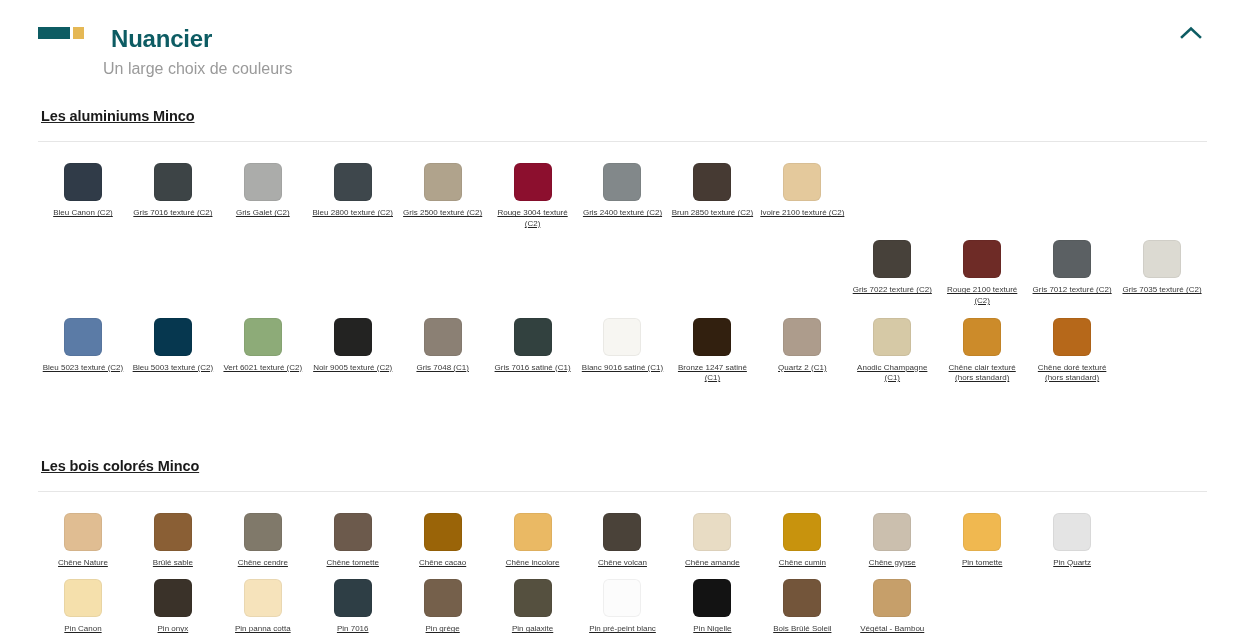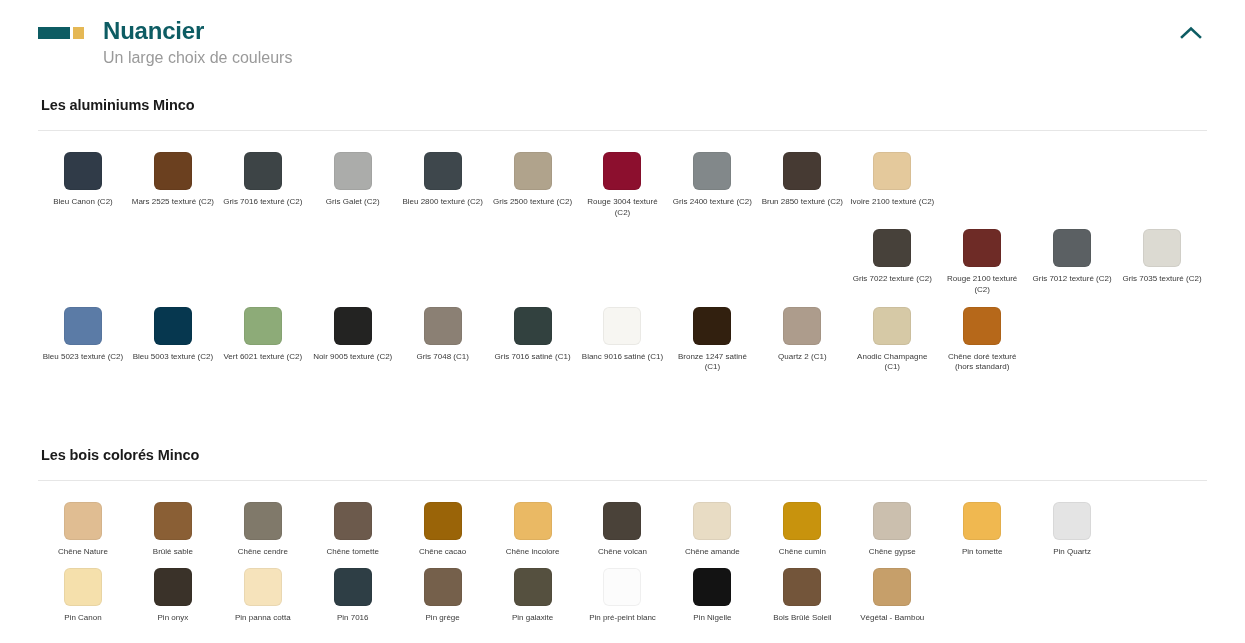--- a/index.html
+++ b/index.html
@@ -45,21 +45,21 @@
   }
   .title-block {
     margin-left: 19px;
   }
   .title-main {
     font-size: 24px;
     font-weight: bold;
     color: #0d5c63;
     letter-spacing: -0.2px;
     line-height: 1.05;
-    margin: 0;
+    margin: 8px;
   }
   .title-sub {
     font-size: 16px;
     color: #9a9a9a;
     margin: 5px 0 0 0;
     font-weight: normal;
     line-height: 1.2;
   }
   .collapse-btn {
     position: absolute;
@@ -73,20 +73,21 @@
     background: none;
     border: none;
     cursor: pointer;
     padding: 0;
   }
   .collapse-btn svg { display: block; }
 
   
   .content {
     padding: 0 38px;
+    text-decoration: underline;
   }
   .section { margin-top: 30px; }
   .section.wood { margin-top: 66px; }
 
   .section-title {
     font-size: 14.5px;
     font-weight: bold;
     color: #1a1a1a;
     margin: 0 0 17px 3px;
     letter-spacing: -0.1px;
@@ -158,24 +159,20 @@
 <div class="content" id="sections-root">
     <section class="section">
       <h2 class="section-title">Les aluminiums Minco</h2>
       <hr class="divider">
       <div class="swatch-grid">
         <div class="swatch-cell">
           <div class="swatch-chip" style="background: rgb(48, 59, 72);"></div>
           <div class="swatch-label">Bleu Canon (C2)</div>
         </div>
         <div class="swatch-cell">
-          <div class="swatch-chip" style="background: rgb(107, 64, 31);"></div>
-          <div class="swatch-label">Mars 2525 texturé (C2)</div>
-        </div>
-        <div class="swatch-cell">
           <div class="swatch-chip" style="background: rgb(61, 68, 70);"></div>
           <div class="swatch-label">Gris 7016 texturé (C2)</div>
         </div>
         <div class="swatch-cell">
           <div class="swatch-chip" style="background: rgb(171, 172, 170);"></div>
           <div class="swatch-label">Gris Galet (C2)</div>
         </div>
         <div class="swatch-cell">
           <div class="swatch-chip" style="background: rgb(62, 71, 76);"></div>
           <div class="swatch-label">Bleu 2800 texturé (C2)</div>
@@ -261,20 +258,24 @@
           <div class="swatch-chip" style="background: rgb(50, 32, 15);"></div>
           <div class="swatch-label">Bronze 1247 satiné (C1)</div>
         </div>
         <div class="swatch-cell">
           <div class="swatch-chip" style="background: rgb(173, 156, 140);"></div>
           <div class="swatch-label">Quartz 2 (C1)</div>
         </div>
         <div class="swatch-cell">
           <div class="swatch-chip" style="background: rgb(214, 201, 166);"></div>
           <div class="swatch-label">Anodic Champagne (C1)</div>
+        </div>
+        <div class="swatch-cell">
+          <div class="swatch-chip" style="background: rgb(204, 139, 42);"></div>
+          <div class="swatch-label">Chêne clair texturé (hors standard)</div>
         </div>
         <div class="swatch-cell">
           <div class="swatch-chip" style="background: rgb(182, 104, 26);"></div>
           <div class="swatch-label">Chêne doré texturé (hors standard)</div>
         </div>
       </div>
     </section>
     <section class="section wood">
       <h2 class="section-title">Les bois colorés Minco</h2>
       <hr class="divider">

